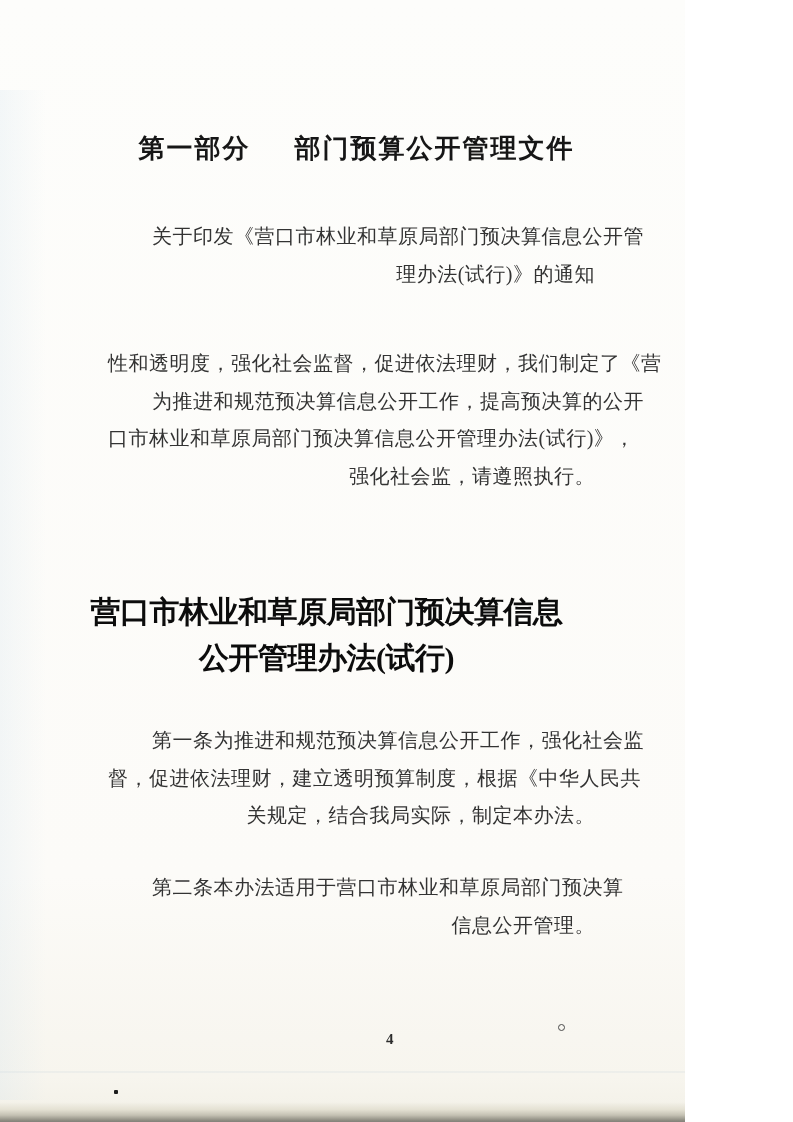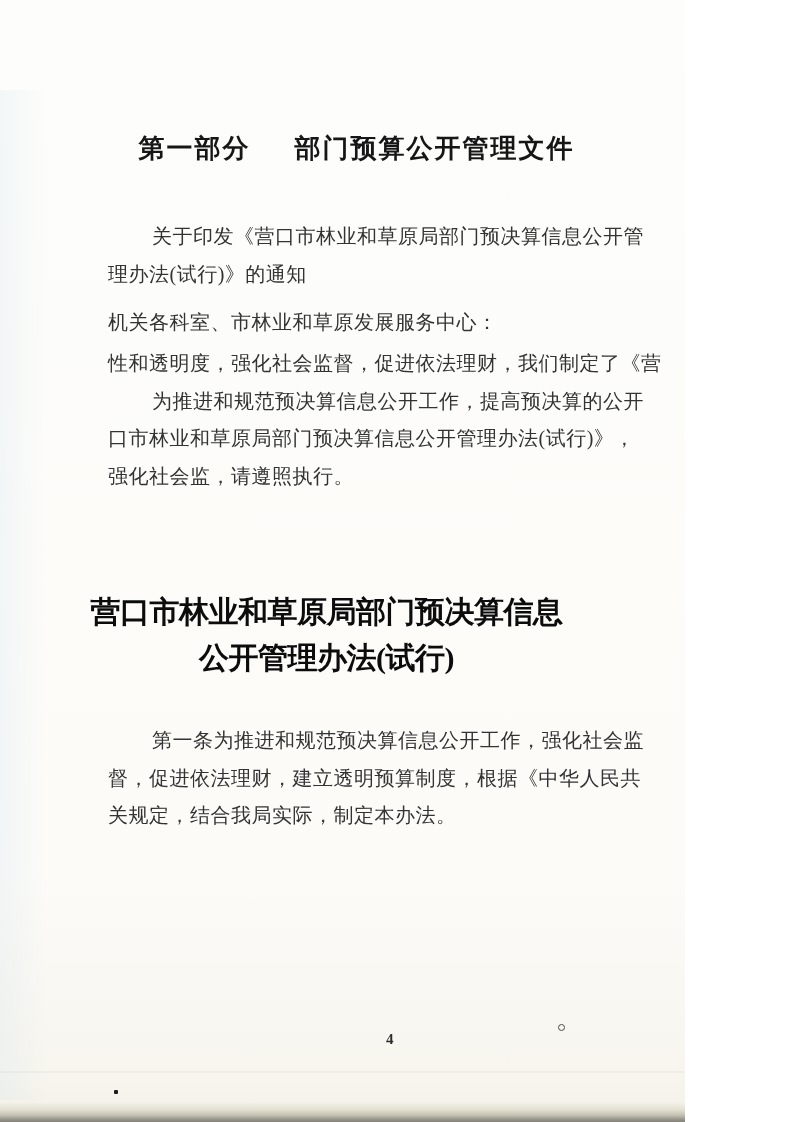--- a/index.html
+++ b/index.html
@@ -21,20 +21,21 @@
     position: absolute;
     left: 108px;
     right: 90px;
   }
   .line {
     font-size: 20px;
     line-height: 37.5px;
     white-space: nowrap;
     letter-spacing: 0.5px;
     color: #333333;
+    text-align: right;
   }
   .indent { text-indent: 2.2em; }
 
   .part-heading {
     position: absolute;
     top: 131px;
     left: 0;
     right: 0;
     text-align: center;
     transform: translateX(14px);
@@ -126,43 +127,44 @@
 
   <div class="part-heading">
     <span class="prefix">第一部分</span><span>部门预算公开管理文件</span>
   </div>
 
   <div class="block" style="top:218px">
     <div class="line indent">关于印发《营口市林业和草原局部门预决算信息公开管</div>
     <div class="line">理办法(试行)》的通知</div>
   </div>
 
-  <div class="block" style="top:304px">
-    <div class="line">机关各科室、市林业和草原发展服务中心：</div>
-  </div>
 
   <div class="block" style="top:345px">
     <div class="line">性和透明度，强化社会监督，促进依法理财，我们制定了《营</div>
     <div class="line indent">为推进和规范预决算信息公开工作，提高预决算的公开</div>
     <div class="line">口市林业和草原局部门预决算信息公开管理办法(试行)》，</div>
     <div class="line">强化社会监，请遵照执行。</div>
   </div>
 
 
   <div class="doc-title">
     <div>营口市林业和草原局部门预决算信息</div>
     <div>公开管理办法(试行)</div>
   </div>
 
   <div class="block" style="top:722px">
     <div class="line indent">第一条为推进和规范预决算信息公开工作，强化社会监</div>
     <div class="line">督，促进依法理财，建立透明预算制度，根据《中华人民共</div>
     <div class="line">关规定，结合我局实际，制定本办法。</div>
   </div>
 
+  <div class="block" style="top:869px">
+    <div class="line indent">第二条本办法适用于营口市林业和草原局部门预决算</div>
+    <div class="line">信息公开管理。</div>
+  </div>
 
 
   <div class="page-number">4</div>
 
   <div class="speck-circle"></div>
   <div class="speck-dot"></div>
   <div class="faint-scanline"></div>
   <div class="left-tint"></div>
   <div class="bottom-edge"></div>
 

